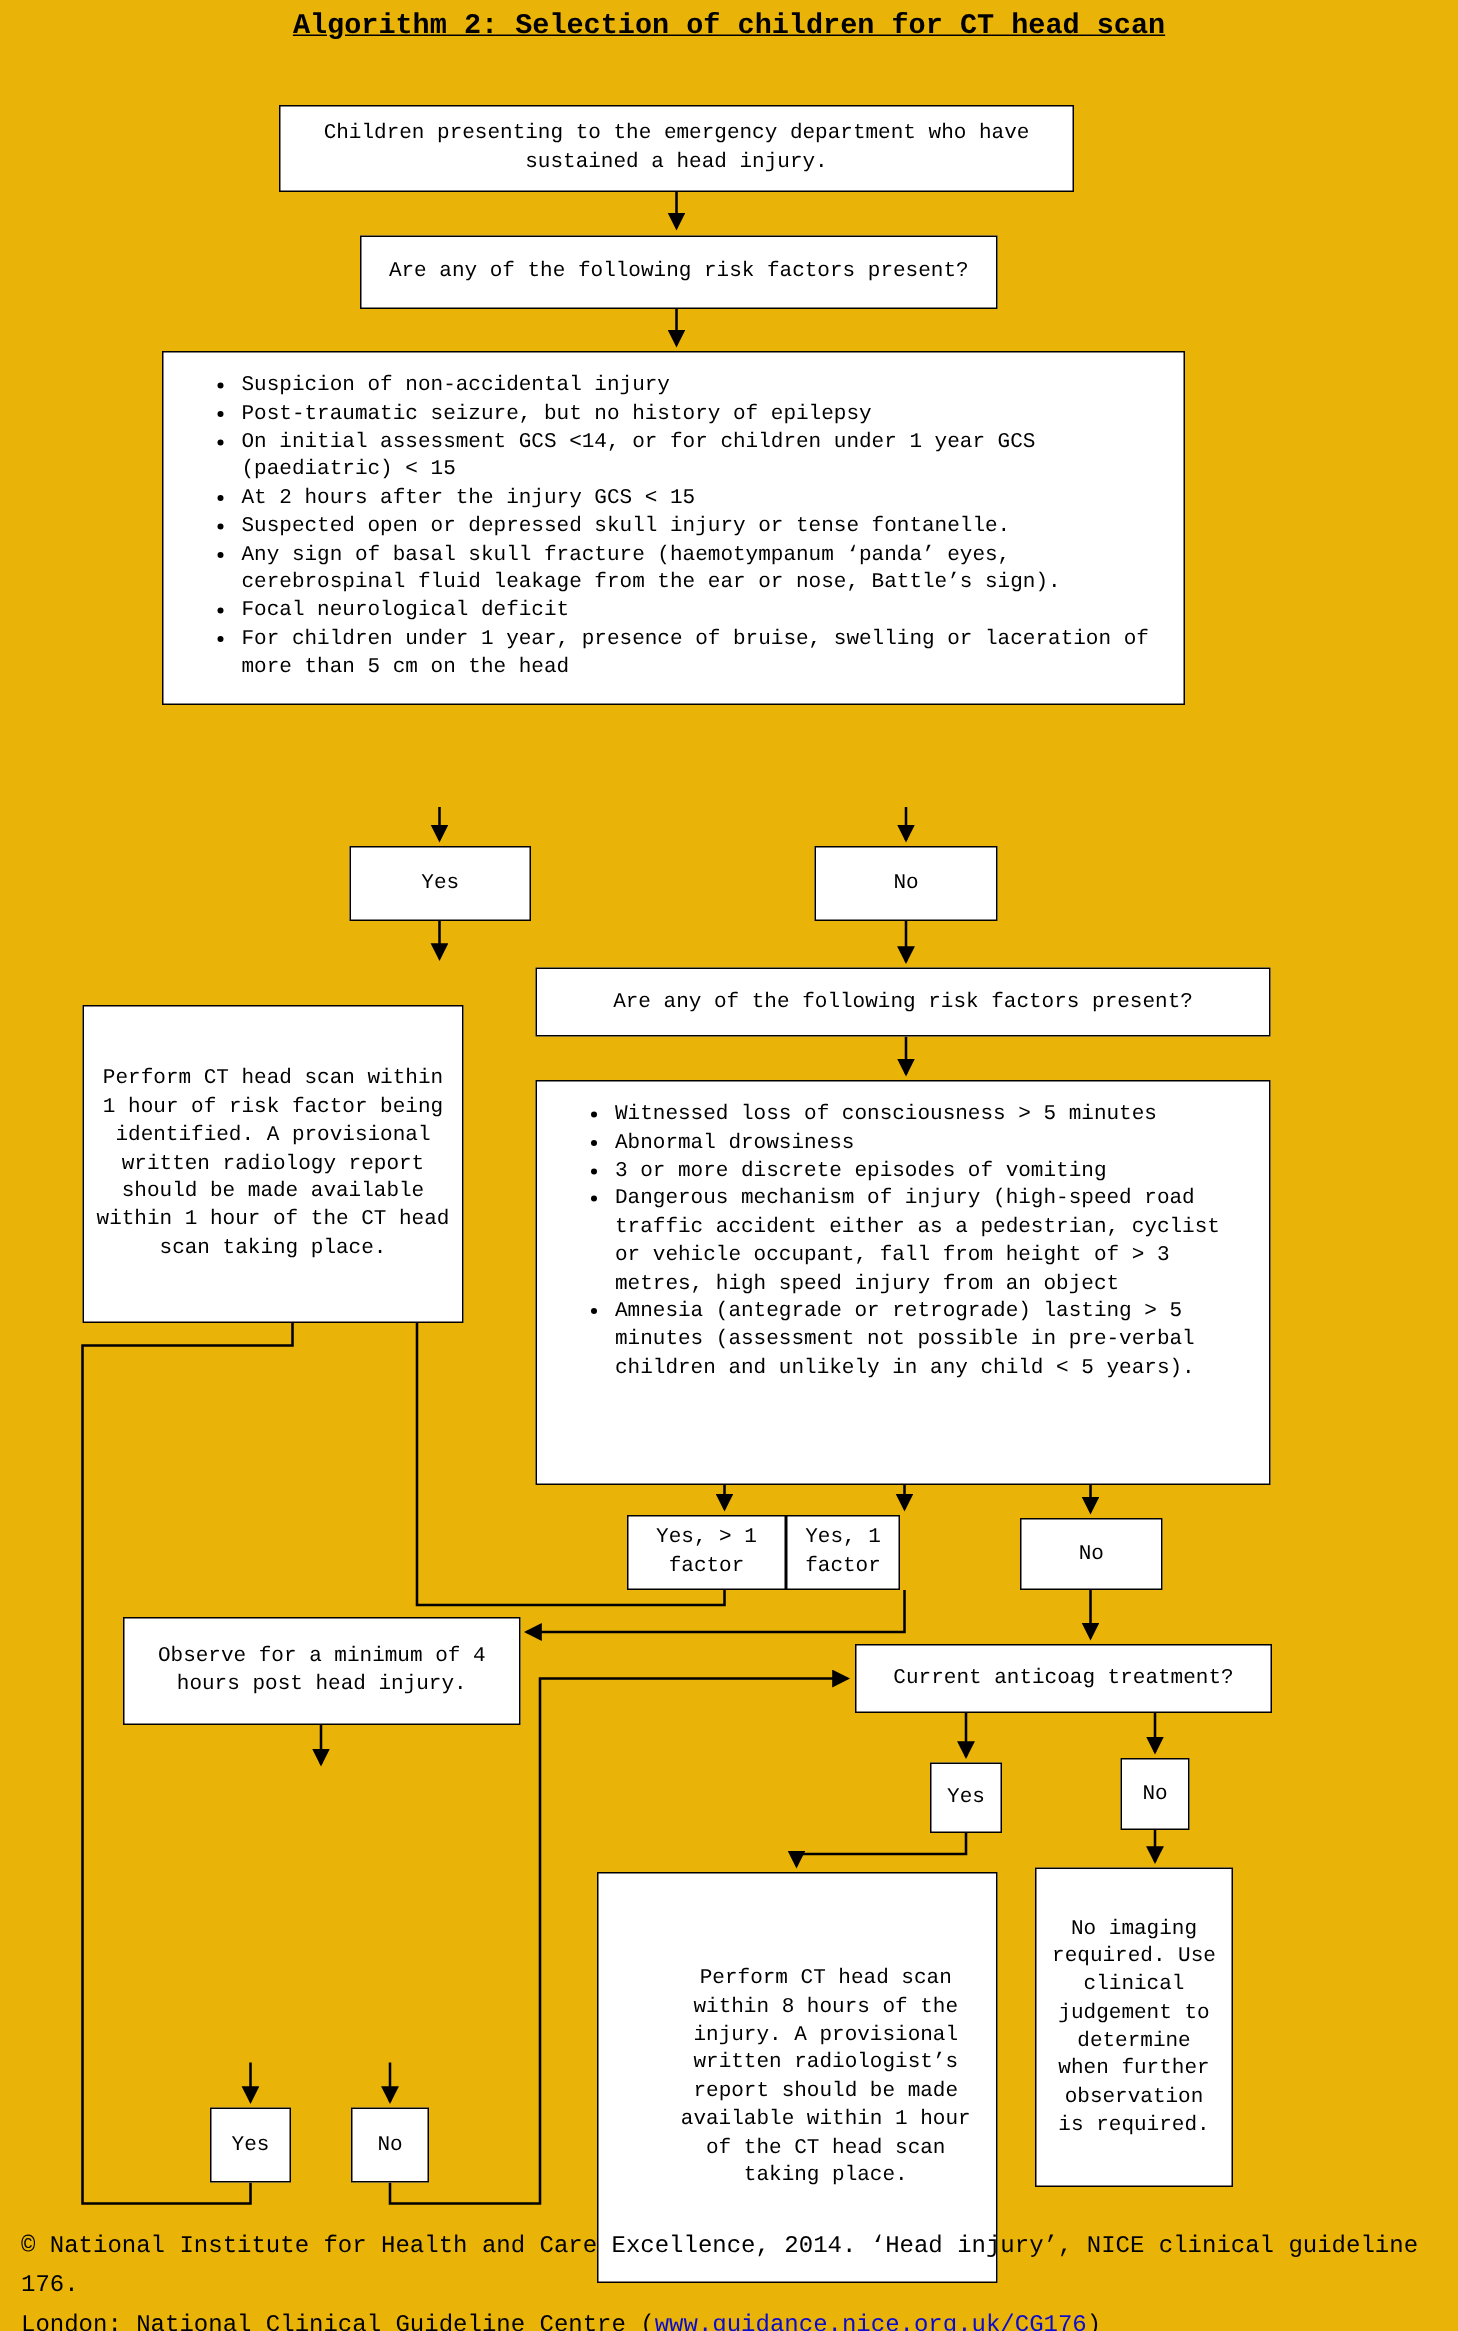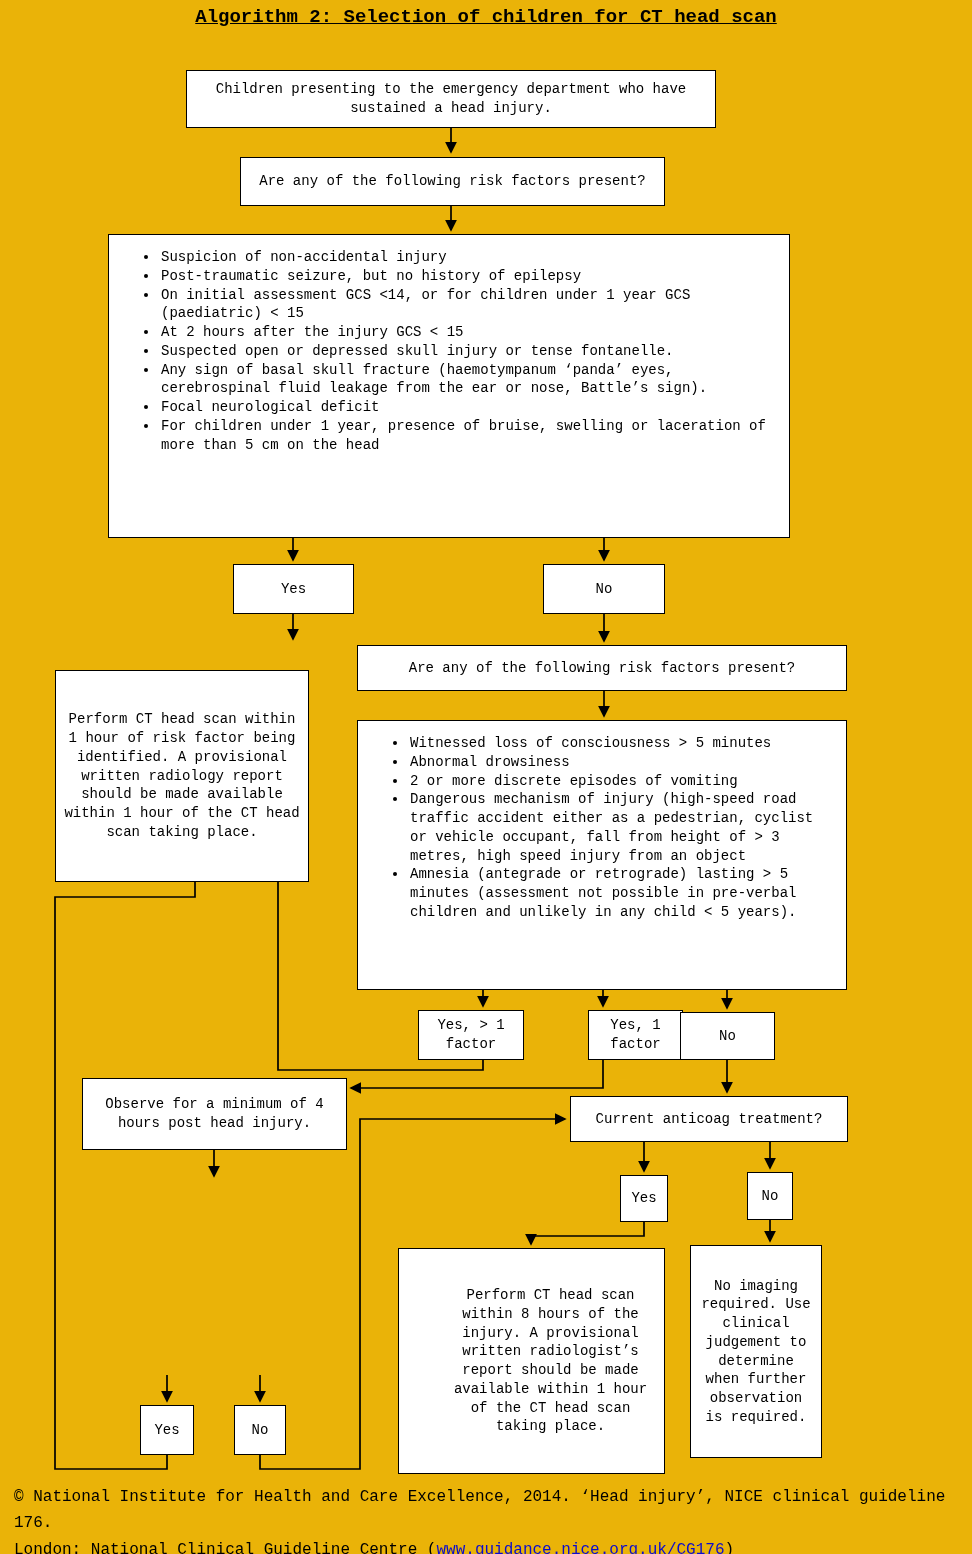--- a/index.html
+++ b/index.html
@@ -99,21 +99,21 @@
   </svg>
 
   <div class="box" style="left:186px; top:70px; width:530px; height:58px;">
     <span>Children presenting to the emergency department who have sustained a head injury.</span>
   </div>
 
   <div class="box" style="left:240px; top:157px; width:425px; height:49px;">
     <span>Are any of the following risk factors present?</span>
   </div>
 
-  <div class="box list" style="left:108px; top:234px; width:682px; height:304px;">
+  <div class="box list" style="left:108px; top:234px; width:682px; height:236px;">
     <ul>
       <li>Suspicion of non-accidental injury</li>
       <li>Post-traumatic seizure, but no history of epilepsy</li>
       <li>On initial assessment GCS &lt;14, or for children under 1 year GCS (paediatric) &lt; 15</li>
       <li>At 2 hours after the injury GCS &lt; 15</li>
       <li>Suspected open or depressed skull injury or tense fontanelle.</li>
       <li>Any sign of basal skull fracture (haemotympanum ‘panda’ eyes, cerebrospinal fluid leakage from the ear or nose, Battle’s sign).</li>
       <li>Focal neurological deficit</li>
       <li>For children under 1 year, presence of bruise, swelling or laceration of more than 5 cm on the head</li>
     </ul>
@@ -132,31 +132,31 @@
   </div>
 
   <div class="box" style="left:357px; top:645px; width:490px; height:46px;">
     <span>Are any of the following risk factors present?</span>
   </div>
 
   <div class="box list" style="left:357px; top:720px; width:490px; height:270px;">
     <ul>
       <li>Witnessed loss of consciousness &gt; 5 minutes</li>
       <li>Abnormal drowsiness</li>
-      <li>2 or more discrete episodes of vomiting</li>
+      <li>3 or more discrete episodes of vomiting</li>
       <li>Dangerous mechanism of injury (high-speed road traffic accident either as a pedestrian, cyclist or vehicle occupant, fall from height of &gt; 3 metres, high speed injury from an object</li>
       <li>Amnesia (antegrade or retrograde) lasting &gt; 5 minutes (assessment not possible in pre-verbal children and unlikely in any child &lt; 5 years).</li>
     </ul>
   </div>
 
   <div class="box" style="left:418px; top:1010px; width:106px; height:50px;">
     <span>Yes, &gt; 1 factor</span>
   </div>
 
-  <div class="box" style="left:588px; top:1010px; width:95px; height:50px;">
+  <div class="box" style="left:524px; top:1010px; width:76px; height:50px;">
     <span>Yes, 1 factor</span>
   </div>
 
   <div class="box" style="left:680px; top:1012px; width:95px; height:48px;">
     <span>No</span>
   </div>
 
   <div class="box" style="left:82px; top:1078px; width:265px; height:72px;">
     <span>Observe for a minimum of 4 hours post head injury.</span>
   </div>
@@ -167,21 +167,21 @@
 
 
   <div class="box" style="left:620px; top:1175px; width:48px; height:47px;">
     <span>Yes</span>
   </div>
 
   <div class="box" style="left:747px; top:1172px; width:46px; height:48px;">
     <span>No</span>
   </div>
 
-  <div class="box" style="left:398px; top:1248px; width:267px; height:226px;padding-left:46px;">
+  <div class="box" style="left:398px; top:1248px; width:267px; height:274px;padding-left:46px;">
     <span>Perform CT head scan within 8 hours of the injury. A provisional written radiologist’s report should be made available within 1 hour of the CT head scan taking place.</span>
   </div>
 
   <div class="box" style="left:690px; top:1245px; width:132px; height:213px;">
     <span>No imaging required. Use clinical judgement to determine when further observation is required.</span>
   </div>
 
   <div class="box" style="left:140px; top:1405px; width:54px; height:50px;">
     <span>Yes</span>
   </div>

